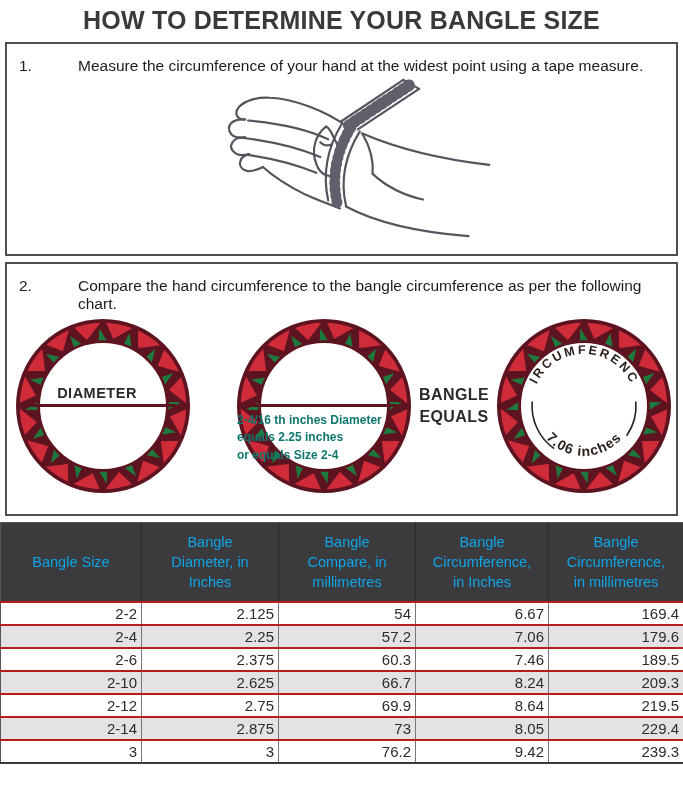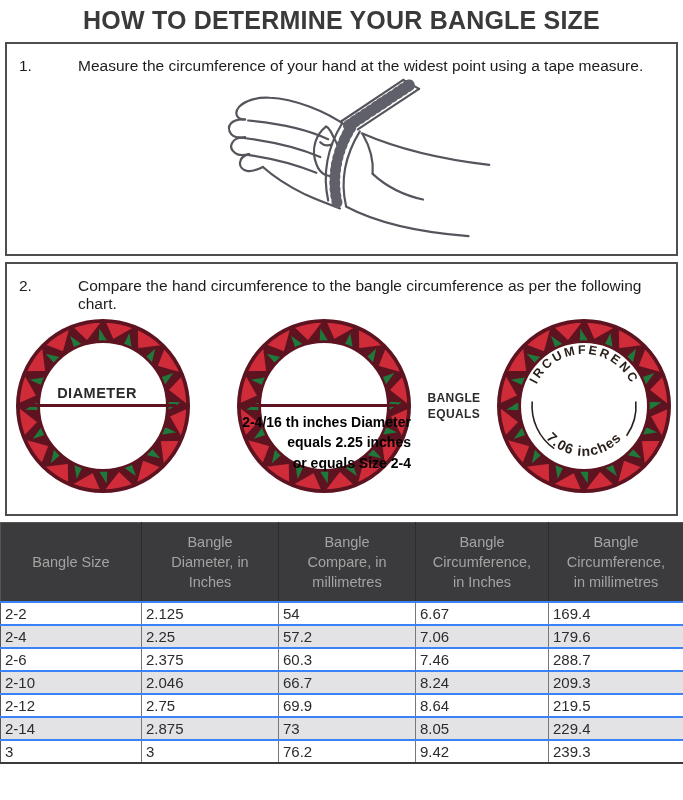--- a/index.html
+++ b/index.html
@@ -32,49 +32,49 @@
   .hand-svg path.band-ticks { stroke-width: 11; }
   .hand-svg path.strip-ticks { stroke-width: 12; }
 
   .bangle-row { display: flex; align-items: center; margin-top: 6px; }
   .bangle { width: 174px; height: 174px; position: relative; flex: none; }
   .bangle svg { position:absolute; left:0; top:0; }
   .b1 { margin-left: 9px; }
   .b2 { margin-left: 47px; }
   .equals-label {
     width: 86px; flex: none; text-align: center;
-    font-size: 12px; font-weight: 700; color: #2b2b2b;
+    font-size: 16px; font-weight: 700; color: #2b2b2b;
     letter-spacing: .4px; line-height: 1.35;
   }
   .dia-line { position: absolute; left: 14px; right: 14px; top: 85px; height: 3px; background: #5e1420; }
   .dia-label {
     position: absolute; left: 0; right: 12px; bottom: 92px; text-align: center;
     font-weight: 700; font-size: 14.5px; letter-spacing: .5px; color: #2a2a2a;
   }
   .size-note {
-    position: absolute; top: 93px; left: 0; right: 0; text-align: right;
-    font-size: 14px; font-weight: 700; line-height: 1.45; color: #000000;
+    position: absolute; top: 93px; left: 0; right: 0; text-align: left;
+    font-size: 12px; font-weight: 700; line-height: 1.45; color: #0f766e;
   }
   .curved-top { font-size: 12.5px; font-weight: 700; letter-spacing: 2.5px; fill: #2b211c; }
   .curved-bottom { font-size: 14px; font-weight: 700; letter-spacing: 1px; fill: #2b211c; }
   .inner-arc { fill: none; stroke: #2b211c; stroke-width: 1.6; }
 
   table.size-table {
     width: 683px; border-collapse: collapse; table-layout: fixed;
     border: 1px solid #555;
   }
   table.size-table thead th {
-    background: #3b3b3d; color: #a3a3a3; font-weight: 400; font-size: 14.5px;
+    background: #3b3b3d; color: #0ea5e9; font-weight: 400; font-size: 14.5px;
     line-height: 1.38; padding: 8px 13px; height: 79px; vertical-align: middle;
     text-align: center; border-left: 1px solid #2c2c2e;
   }
   table.size-table thead th:first-child { border-left: none; }
   table.size-table td {
-    text-align: left; font-size: 15px; color: #2c2c2c; height: 23px;
-    border-top: 2px solid #3b82f6; border-left: 1px solid #777; padding: 1px 4px;
+    text-align: right; font-size: 15px; color: #2c2c2c; height: 23px;
+    border-top: 2px solid #b91c1c; border-left: 1px solid #777; padding: 1px 4px;
   }
   table.size-table td:first-child { border-left: none; }
   table.size-table tbody tr:nth-child(even) td { background: #e3e3e5; }
   table.size-table { border-bottom: 2px solid #3a3a3a; }
 </style>
 </head>
 <body>
 
 <div class="page">
 
@@ -298,25 +298,25 @@
           <td>2.25</td>
           <td>57.2</td>
           <td>7.06</td>
           <td>179.6</td>
         </tr>
         <tr>
           <td>2-6</td>
           <td>2.375</td>
           <td>60.3</td>
           <td>7.46</td>
-          <td>288.7</td>
+          <td>189.5</td>
         </tr>
         <tr>
           <td>2-10</td>
-          <td>2.046</td>
+          <td>2.625</td>
           <td>66.7</td>
           <td>8.24</td>
           <td>209.3</td>
         </tr>
         <tr>
           <td>2-12</td>
           <td>2.75</td>
           <td>69.9</td>
           <td>8.64</td>
           <td>219.5</td>

